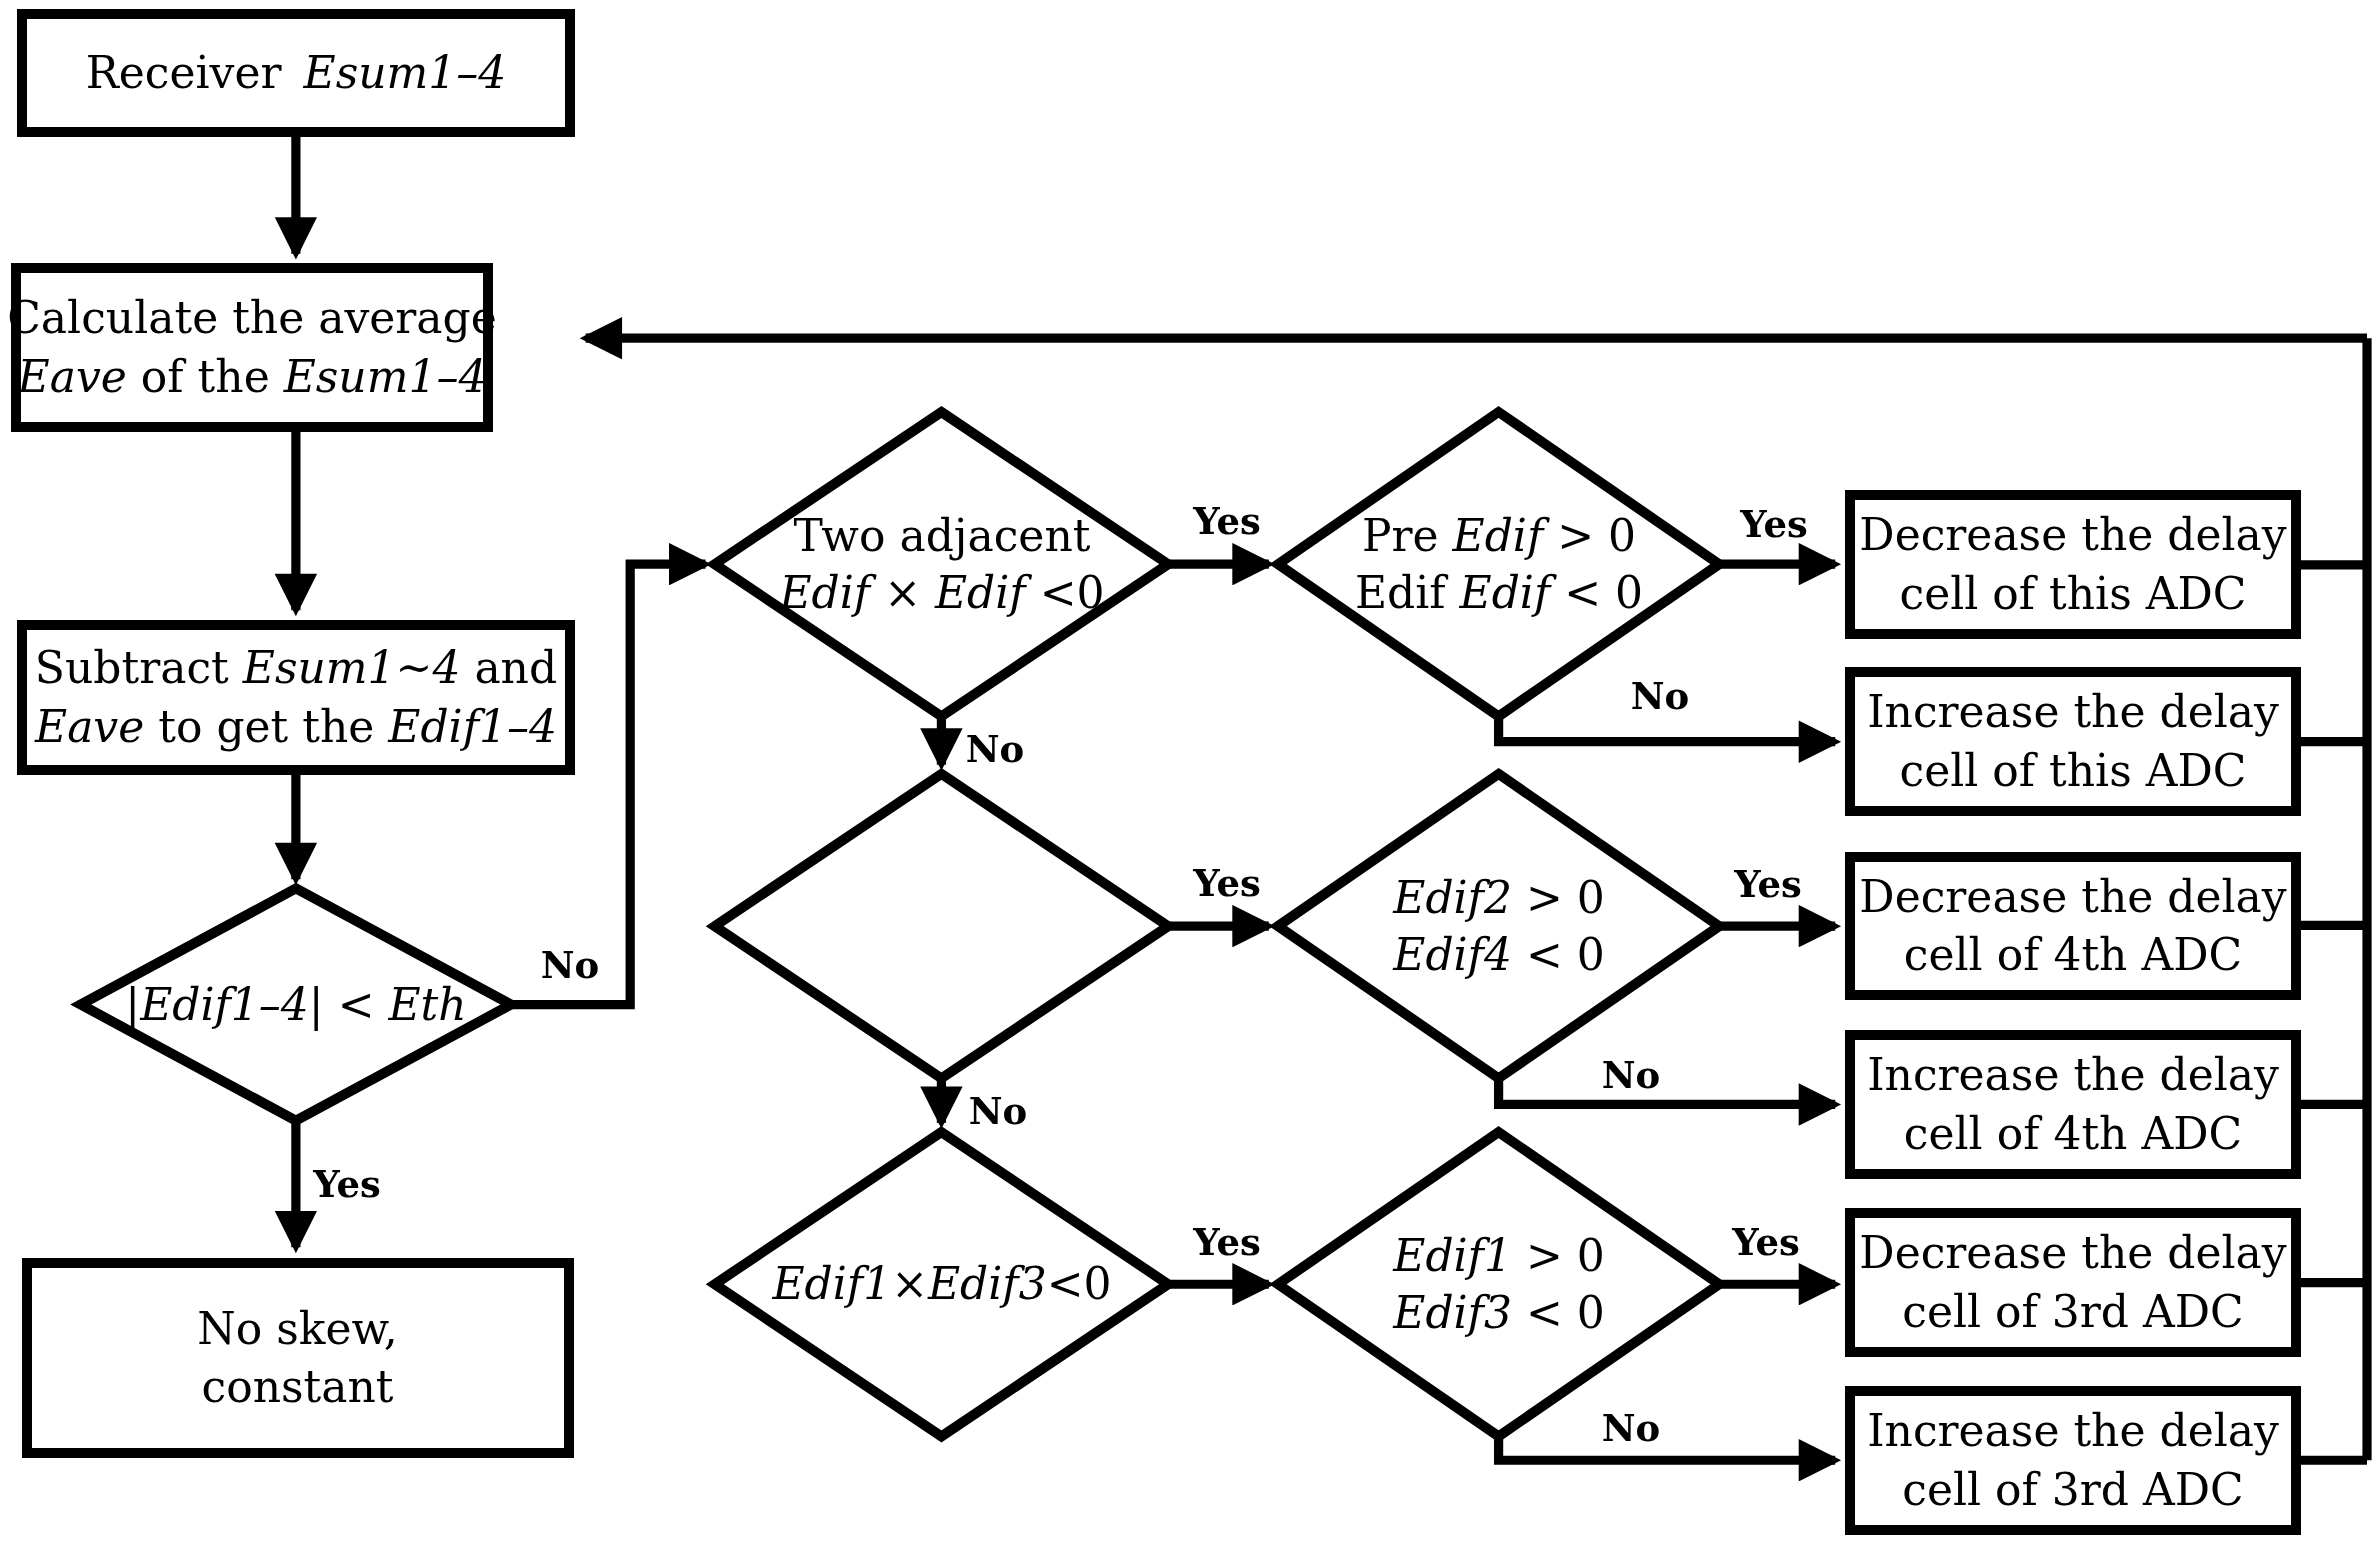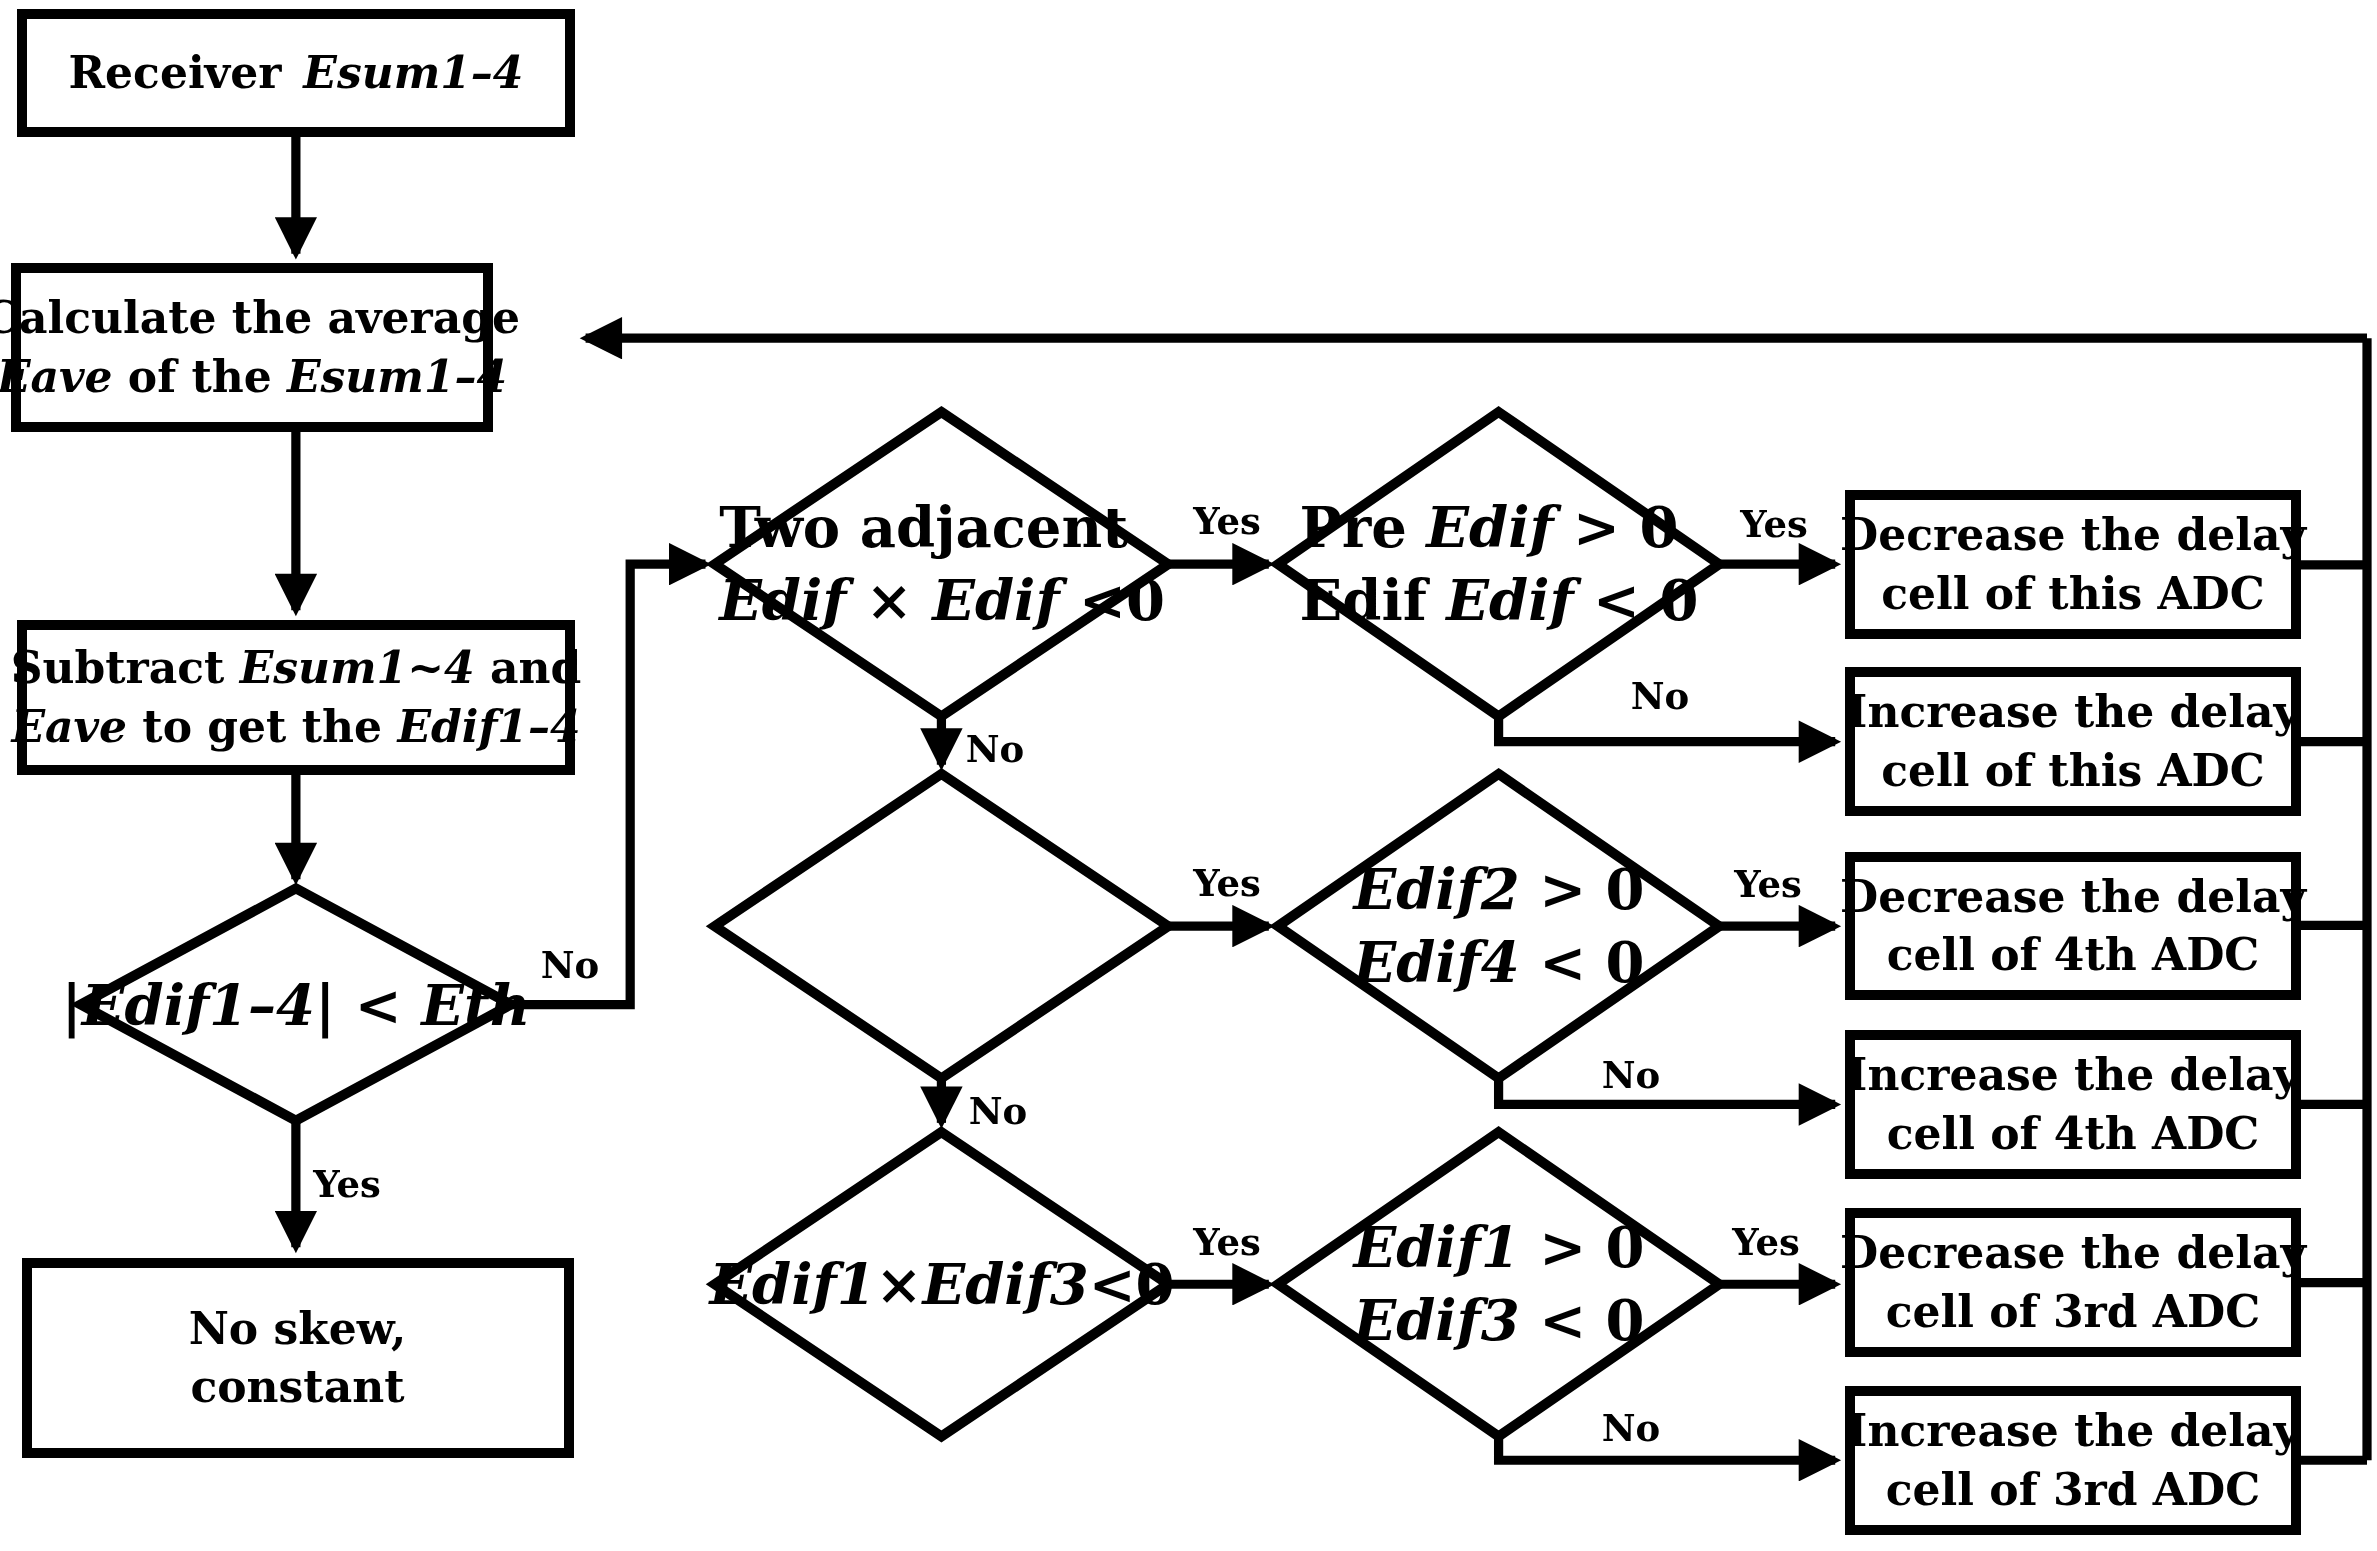--- a/index.html
+++ b/index.html
@@ -12,25 +12,25 @@
     overflow:hidden;
   }
   #wires { position:absolute; left:0; top:0; width:100%; height:100%; }
   .ln { stroke:var(--ink,#000); stroke-width:12; fill:none; }
   .diamond { stroke:var(--ink,#000); stroke-width:13; fill:var(--background,#fff); }
   #arrowhead path { fill:var(--ink,#000); }
   .node {
     position:absolute; box-sizing:border-box;
     border:10.8px solid var(--ink,#000); background:var(--background,#fff);
     display:flex; flex-direction:column; justify-content:center; align-items:center;
-    font-weight:bold; font-size:44px; line-height:1.32;
+    font-weight:normal; font-size:44px; line-height:1.32;
   }
   .dtext {
     position:absolute; transform:translate(-50%,-50%);
-    font-weight:bold; font-size:56px; line-height:1.3;
+    text-align:center; font-weight:normal; font-size:44px; line-height:1.3;
   }
   .tline { white-space:nowrap; }
   .it { font-style:italic; }
   .elabel {
     position:absolute; transform:translate(-50%,-50%);
     font-weight:bold; font-size:37px; white-space:nowrap;
   }
 </style>
 </head>
 <body>

